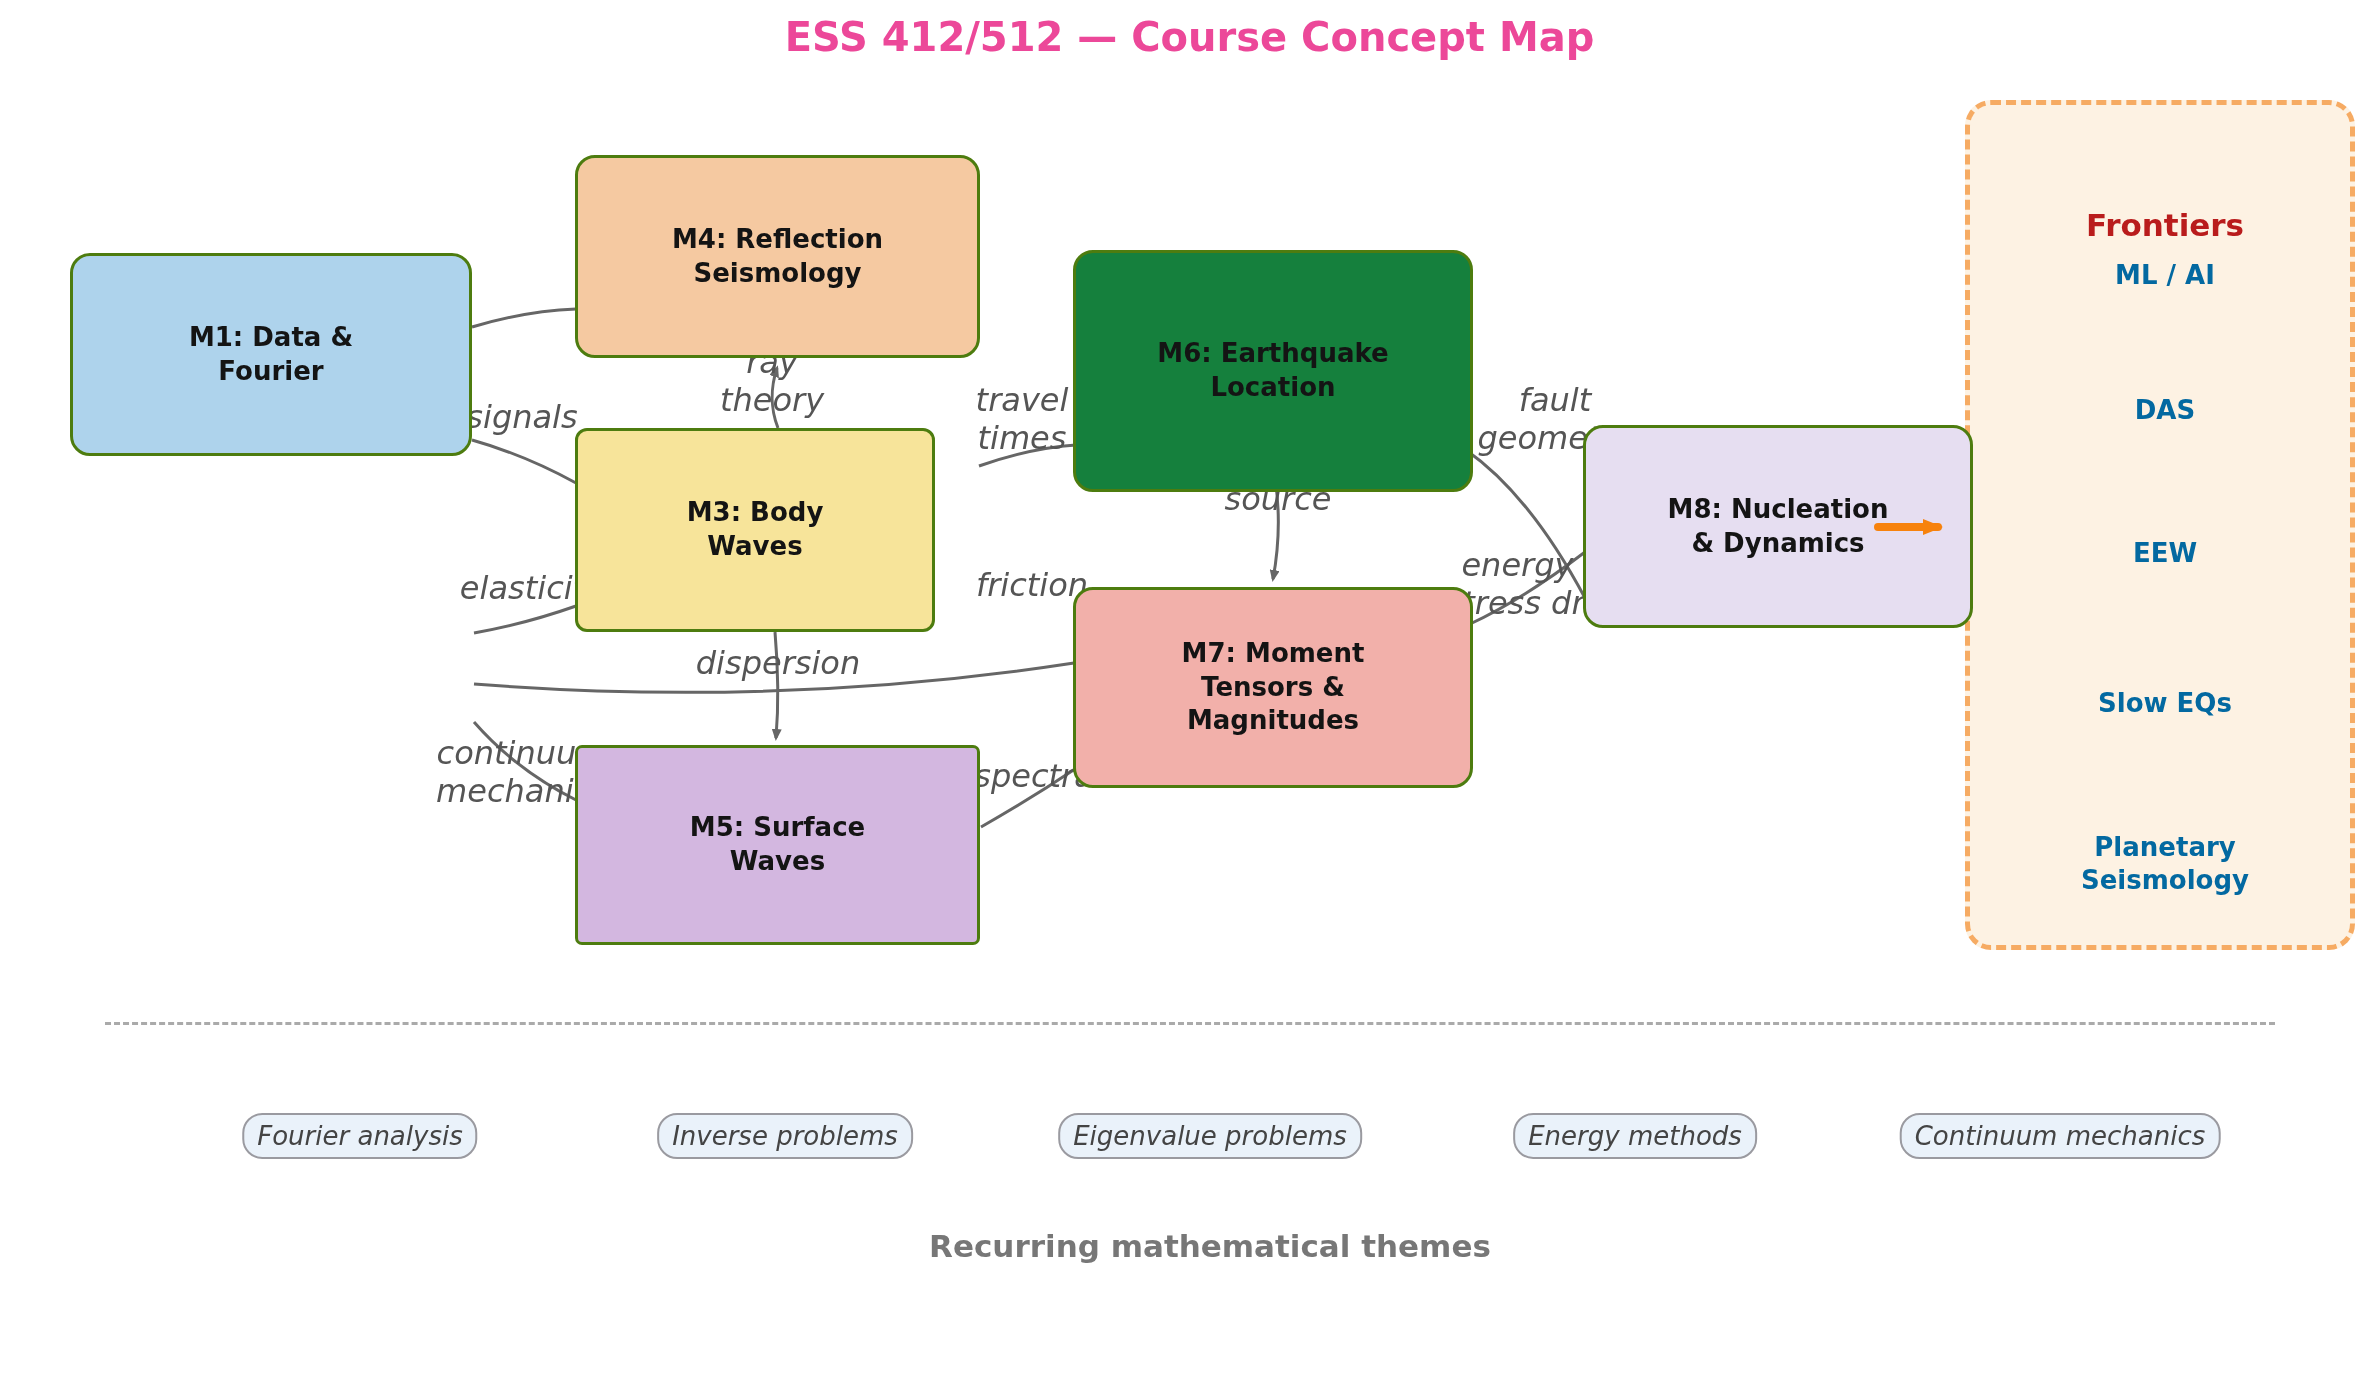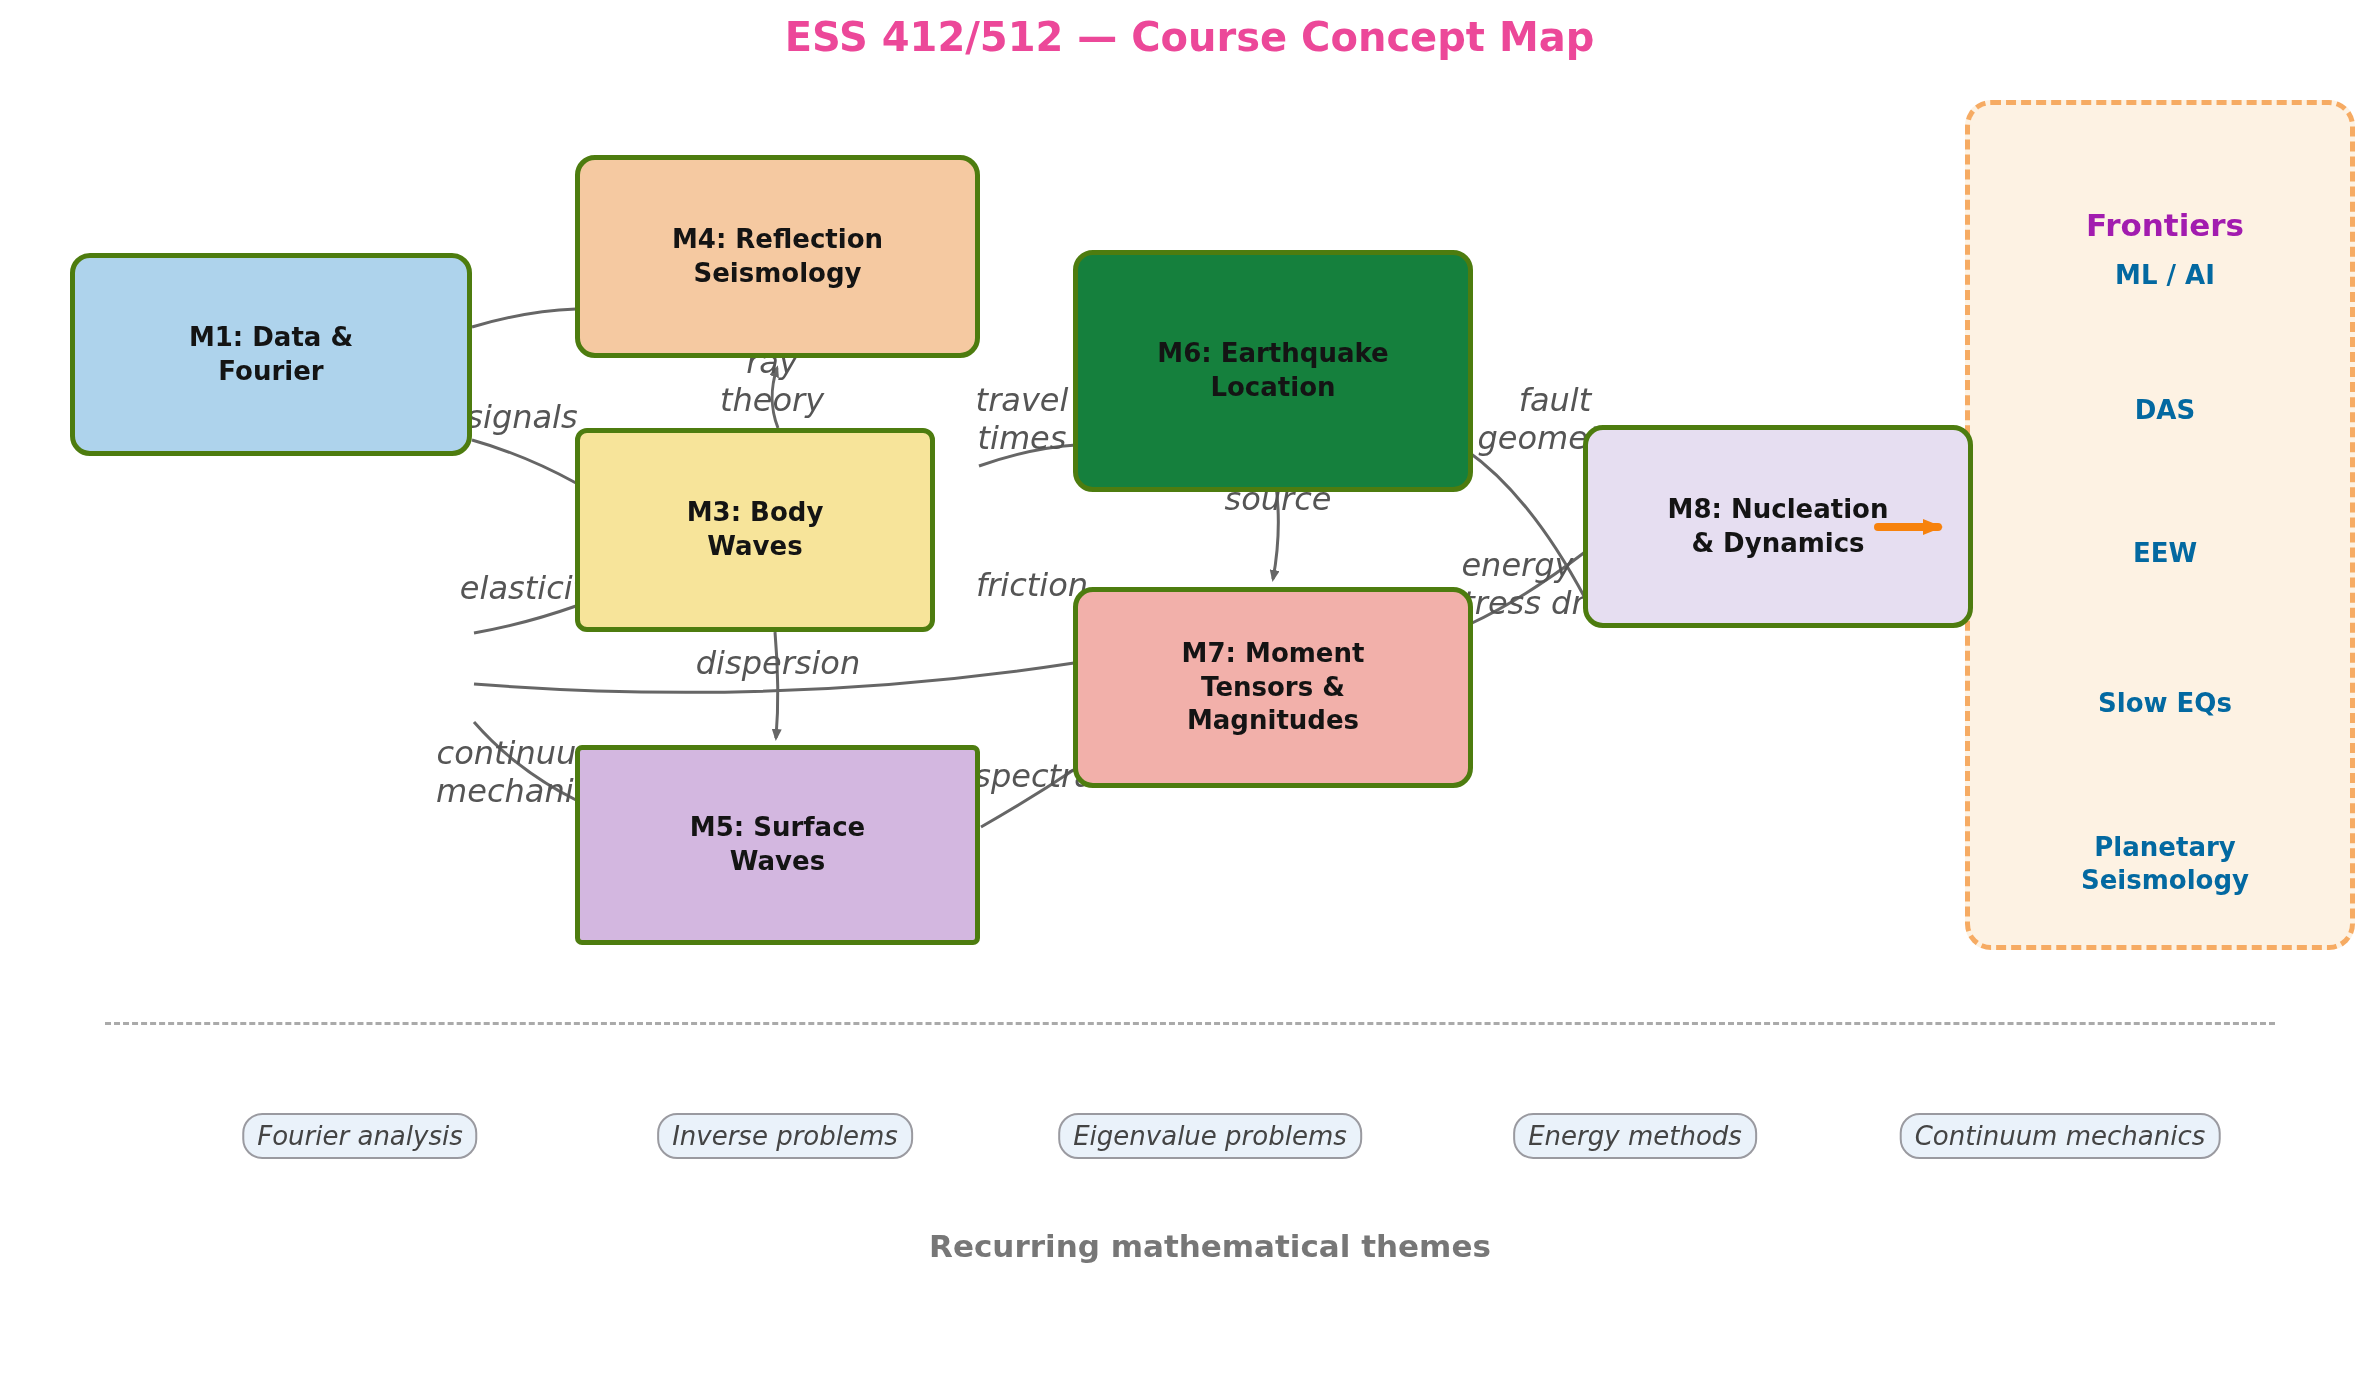--- a/index.html
+++ b/index.html
@@ -6,28 +6,28 @@
   body{width:2379px;height:1381px;position:relative;overflow:hidden;
        font-family:"DejaVu Sans","Liberation Sans",sans-serif;}
   .stage{position:absolute;inset:0;}
   .title{position:absolute;left:0;top:14px;width:2379px;text-align:center;
          font-size:40px;font-weight:bold;color:#ec4899;z-index:4;}
   svg.edges{position:absolute;left:0;top:0;z-index:1;}
   svg.over{position:absolute;left:0;top:0;z-index:5;pointer-events:none;}
   .edge-label{position:absolute;transform:translate(-50%,-50%);z-index:2;
       font-style:italic;font-size:32px;color:#555;text-align:center;
       line-height:1.18;white-space:pre-line;}
-  .module{position:absolute;z-index:3;border:5px solid #4d7c0f;border-radius:20px;
+  .module{position:absolute;z-index:3;border:3px solid #4d7c0f;border-radius:20px;
       display:flex;align-items:center;justify-content:center;text-align:center;
       font-weight:bold;font-size:26px;color:#141414;line-height:1.3;
       white-space:pre-line;box-sizing:border-box;}
   .panel{position:absolute;left:1965px;top:100px;width:390px;height:850px;z-index:2;
       border:5px dashed #f6ab63;border-radius:26px;background:#fdf2e3;box-sizing:border-box;}
   .panel-title{position:absolute;left:0;top:120px;width:390px;text-align:center;
-      font-size:31px;font-weight:bold;color:#a21caf;transform:translateY(-50%);}
+      font-size:31px;font-weight:bold;color:#b91c1c;transform:translateY(-50%);}
   .panel-item{position:absolute;left:0;width:390px;text-align:center;
       font-size:26px;font-weight:bold;color:#0369a1;transform:translateY(-50%);
       line-height:1.25;white-space:pre-line;}
   .divider{position:absolute;left:105px;top:1022px;width:2170px;height:0;
       border-top:3px dashed #aaaaaa;z-index:1;}
   .badge{position:absolute;transform:translate(-50%,-50%);z-index:3;
       font-style:italic;font-size:26px;color:#444;background:#eaf2fa;
       border:2.5px solid #9a9aa0;border-radius:20px;padding:6px 13px;white-space:nowrap;}
   .caption{position:absolute;left:0;top:1246px;width:2420px;text-align:center;
       font-size:31px;font-weight:bold;color:#777;z-index:3;transform:translateY(-50%);}

